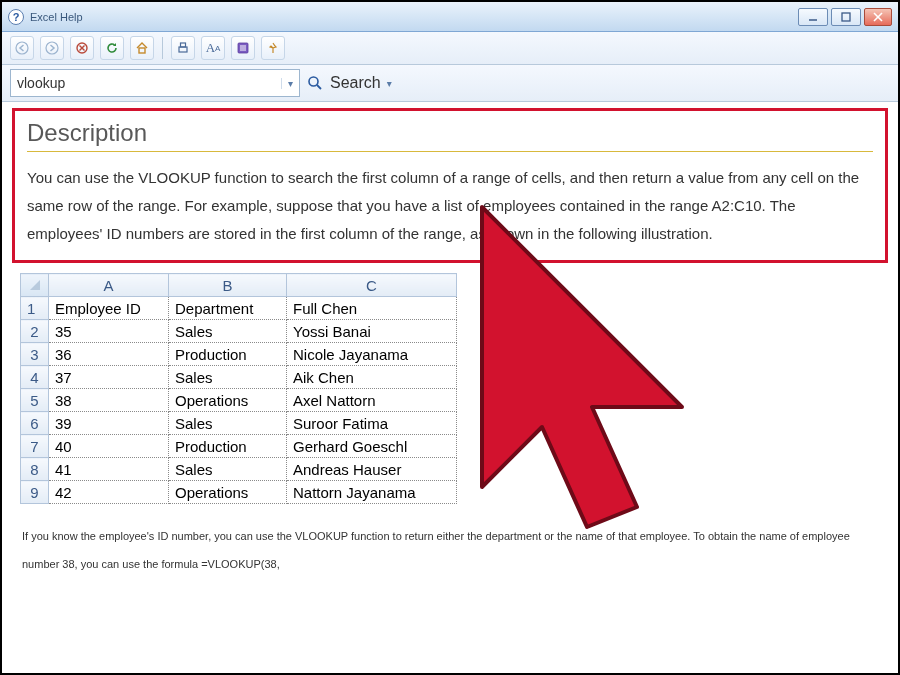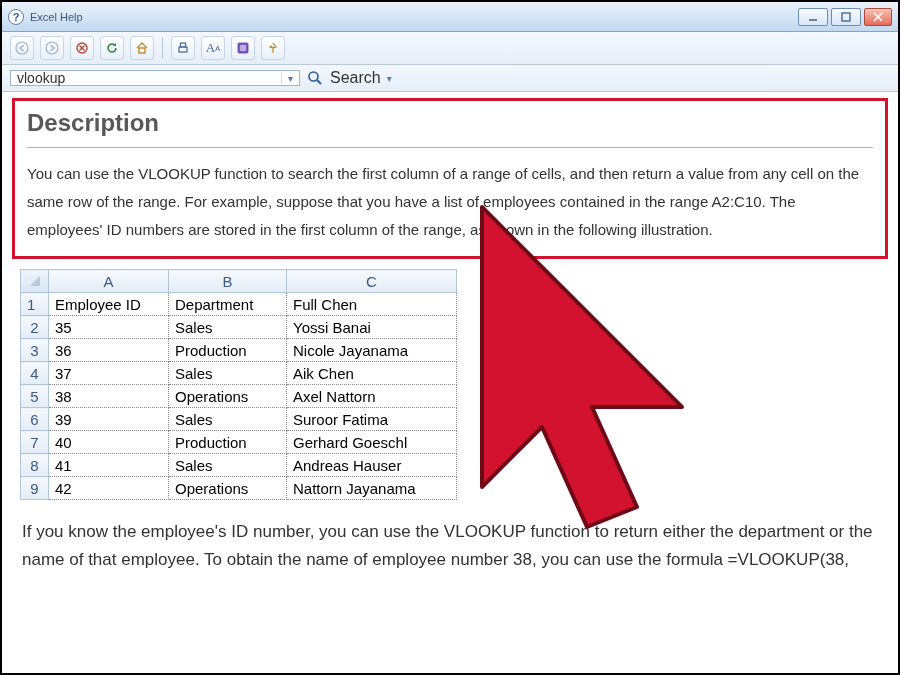--- a/index.html
+++ b/index.html
@@ -26,53 +26,53 @@
   
   .toolbar { background: linear-gradient(#f4f8fe,#e6eef8);
     border-bottom: 1px solid #b7c9db; padding: 4px 8px; display:flex;
     align-items:center; gap:6px; }
   .tb-btn { width:24px; height:24px; border:1px solid #c6d6e8;
     background: linear-gradient(#fff,#e8f0fa); border-radius:3px;
     display:flex; align-items:center; justify-content:center;
     color:#3b5a87; font-size:14px; }
   .tb-btn.disabled { color:#a7b7c9; }
   .tb-sep { width:1px; height:22px; background:#b7c9db; margin:0 2px; }
-  .searchbar { width:290px; height:16px; border:1px solid #9db6cf;
+  .searchbar { width:290px; height:28px; border:1px solid #9db6cf;
     background:#fff; display:flex; align-items:center; }
   .searchbar input { border:none; outline:none; flex:1; font-size:14px;
     padding: 0 6px; background:transparent; color:#333; }
   .searchbar .drop { width:18px; text-align:center; color:#5a7ca8;
     border-left:1px solid #cfdceb; font-size:10px; }
   .mag { width:18px; height:18px; display:inline-flex; align-items:center;
     justify-content:center; color:#3b5a87; }
   .search-label { font-size:16px; color:#333; }
   
   .content { padding: 6px 10px 10px 10px; }
   .desc-box { border: 3px solid #d2122e; padding: 8px 12px 12px 12px;
     margin-bottom: 10px; background:#fff; }
-  .desc-title { font-size: 24px; color:#585858; font-weight:700;
-    padding-bottom: 10px; border-bottom: 1px solid #d8b93c;
+  .desc-title { font-size: 24px; color:#585858; font-weight:400;
+    padding-bottom: 4px; border-bottom: 1px solid #d8b93c;
     margin-bottom: 12px; }
   .desc-body { font-size: 15px; line-height: 28px; color:#333; }
   
   .sheet { border-collapse: collapse; margin: 4px 0 18px 8px; }
   .sheet td, .sheet th { border: 1px dotted #8a8a8a; font-size:15px;
     padding: 2px 6px; height: 23px; }
   .sheet th { background: linear-gradient(#f6f9fd,#e3ecf6);
     border:1px solid #b3c5db; font-weight:normal; text-align:center;
     color:#3b5a87; }
   .sheet th.corner { background: linear-gradient(#eef4fb,#d8e6f4); width:28px; }
   .sheet .rowhead { background: linear-gradient(#f6f9fd,#e3ecf6);
     border:1px solid #b3c5db; text-align:center; width:28px; color:#3b5a87; }
   .col-a { width: 120px; text-align:left; padding-right:6px; }
   .col-b { width: 118px; }
   .col-c { width: 170px; }
   .sheet tr:first-child + tr td { font-size:15px; }
   .headerrow td { font-weight:400; text-align:left !important; }
-  .follow { font-size:17px; line-height:28px; color:#333; padding:0 10px; }
+  .follow { font-size:11px; line-height:28px; color:#333; padding:0 10px; }
   
   .cursor-overlay { position:absolute; left: 420px; top: 195px;
     pointer-events:none; }
 </style>
 </head>
 <body>
 
 <div class="titlebar">
   <span class="title-icon">?</span>
   <span class="title-text">Excel Help</span>

